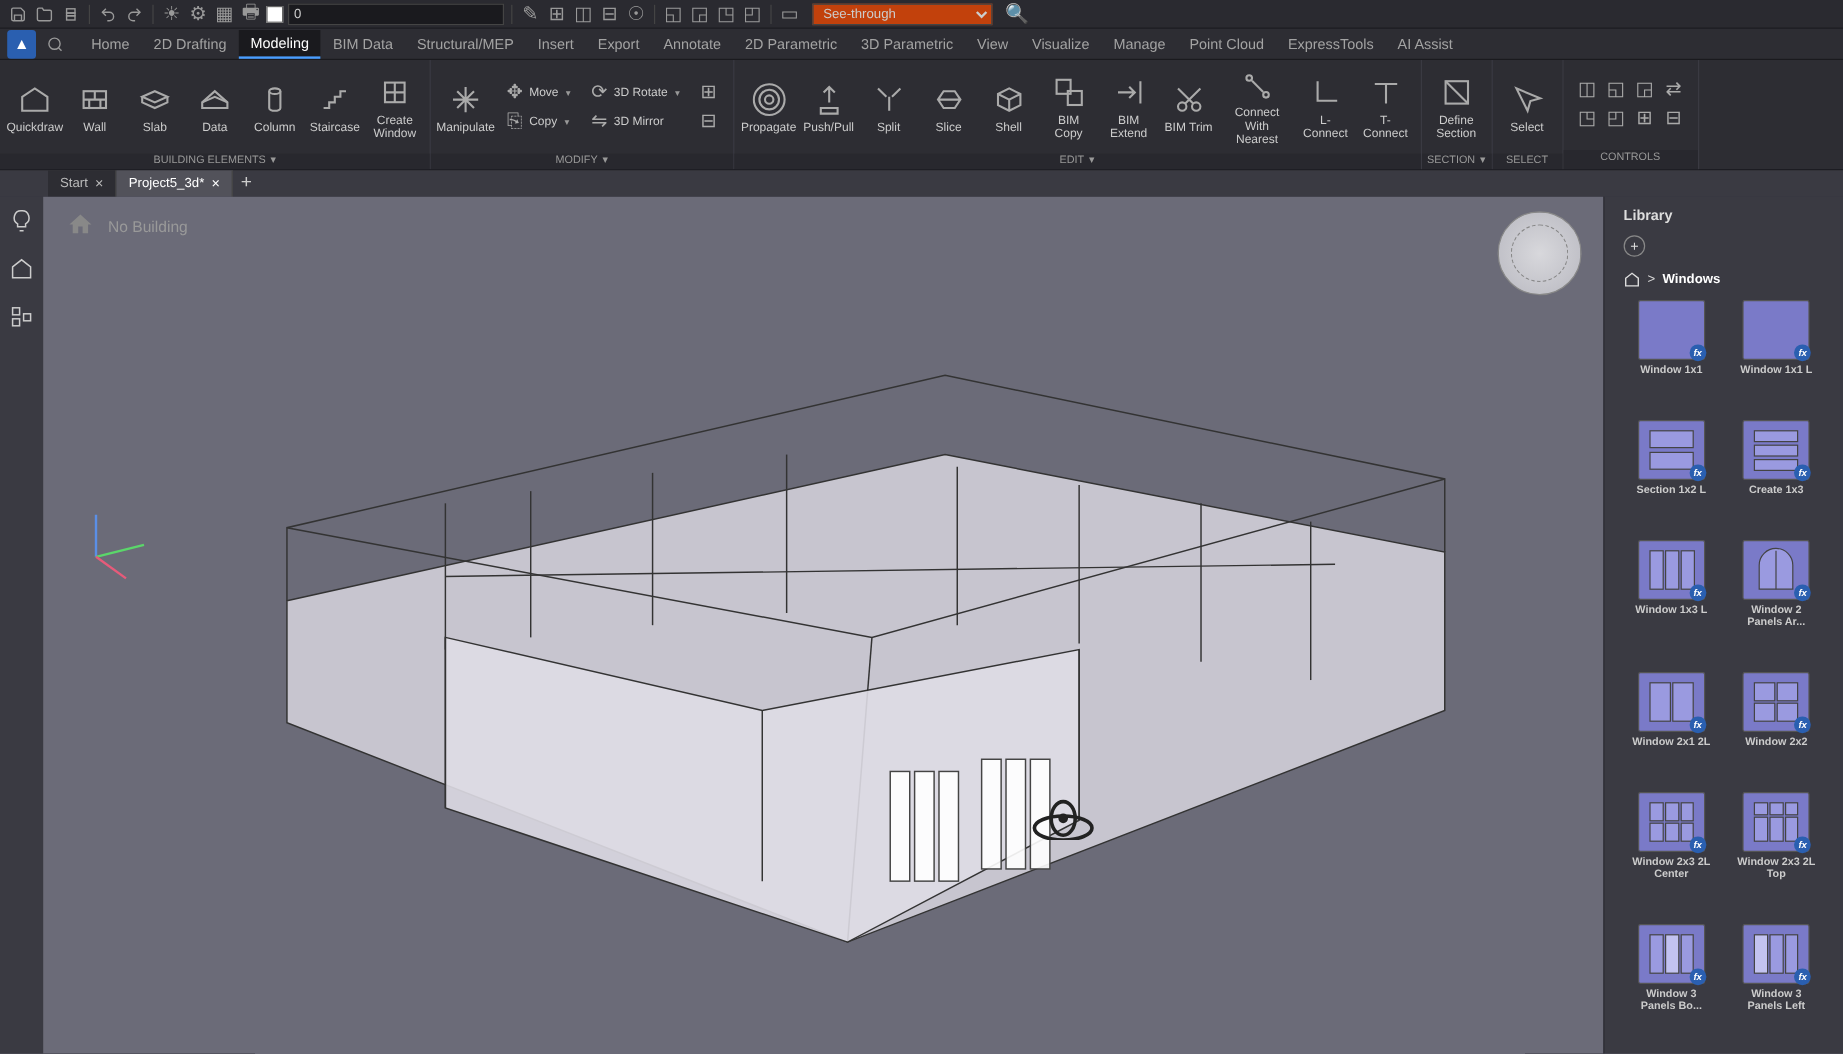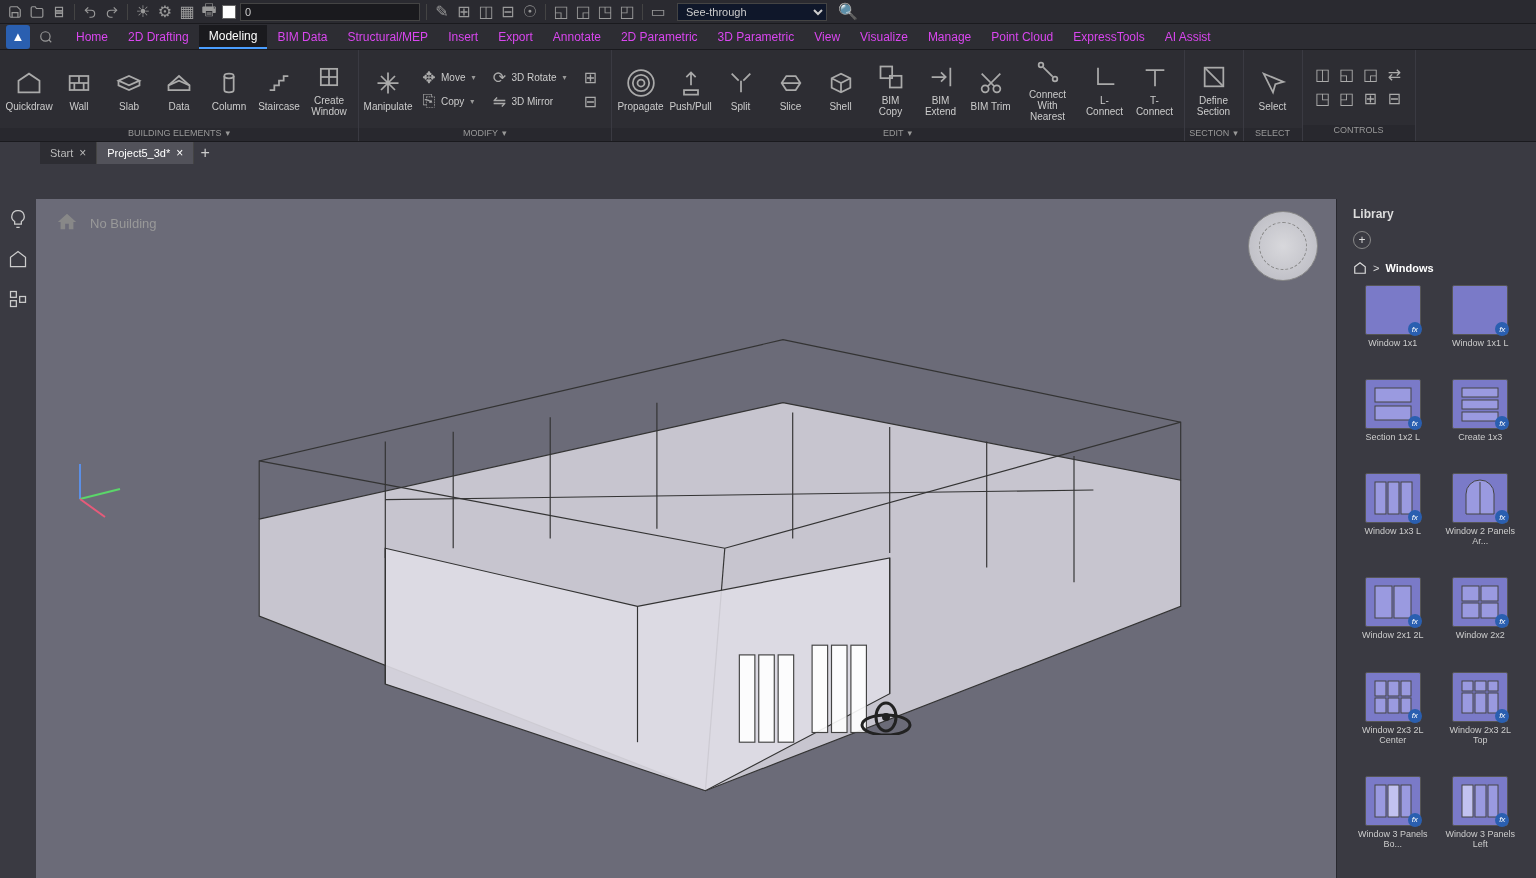--- a/index.html
+++ b/index.html
@@ -3,28 +3,28 @@
 <meta charset="utf-8">
 <style>
 * { margin: 0; padding: 0; box-sizing: border-box; font-family: -apple-system, BlinkMacSystemFont, 'Segoe UI', Arial, sans-serif; }
 body { background: #3a3a42; color: #ccc; overflow: hidden; width: 1536px; height: 878px; position: relative; }
 
 
 .top-toolbar { height: 24px; background: #2a2a30; display: flex; align-items: center; padding: 0 6px; gap: 4px; border-bottom: 1px solid #1a1a1e; }
 .top-toolbar .icon-btn { width: 18px; height: 18px; display: flex; align-items: center; justify-content: center; cursor: pointer; color: #999; }
 .top-toolbar .sep { width: 1px; height: 16px; background: #444; margin: 0 2px; }
 .top-toolbar .layer-input { background: #1a1a1e; color: #ccc; border: 1px solid #444; height: 18px; width: 180px; padding: 0 4px; font-size: 11px; }
-.top-toolbar .visual-select { background: #0f172a; color: #ccc; border: 1px solid #444; height: 18px; width: 150px; padding: 0 4px; font-size: 11px; margin-left: 6px; }
+.top-toolbar .visual-select { background: #c2410c; color: #ccc; border: 1px solid #444; height: 18px; width: 150px; padding: 0 4px; font-size: 11px; margin-left: 6px; }
 .top-toolbar .color-swatch { width: 14px; height: 14px; background: #fff; border: 1px solid #666; }
 
 
 .menu-bar { height: 26px; background: #2d2d33; display: flex; align-items: center; padding: 0 6px; gap: 0; border-bottom: 1px solid #1a1a1e; }
 .menu-bar .app-icon { width: 24px; height: 24px; background: #2a5fb0; border-radius: 3px; display: flex; align-items: center; justify-content: center; color: #fff; font-size: 13px; font-weight: bold; margin-right: 6px; cursor: pointer; }
 .menu-bar .search-icon { width: 20px; height: 20px; display: flex; align-items: center; justify-content: center; cursor: pointer; margin-right: 10px; color: #999; }
-.menu-bar .menu-item { padding: 4px 10px; font-size: 12px; cursor: pointer; color: #d946ef; }
+.menu-bar .menu-item { padding: 4px 10px; font-size: 12px; cursor: pointer; color: #a3a3a3; }
 .menu-bar .menu-item.active { background: #1a1a1e; border-bottom: 2px solid #4a9eff; color: #ffffff; }
 
 
 .ribbon { height: 92px; background: #2d2d33; display: flex; border-bottom: 1px solid #1a1a1e; }
 .ribbon-group { display: flex; flex-direction: column; border-right: 1px solid #3a3a42; }
 .ribbon-group-content { display: flex; align-items: flex-start; flex: 1; padding: 4px 6px; gap: 4px; }
 .ribbon-group-label { height: 16px; font-size: 9px; color: #999; text-align: center; text-transform: uppercase; background: #28282e; display: flex; align-items: flex-start; justify-content: center; gap: 4px; cursor: pointer; }
 
 .ribbon-btn-large { display: flex; flex-direction: column; align-items: center; justify-content: center; width: 46px; height: 70px; cursor: pointer; padding: 2px; }
 .ribbon-btn-large .icon { width: 32px; height: 32px; display: flex; align-items: center; justify-content: center; color: #aaa; }
@@ -40,21 +40,21 @@
 .ribbon-icon-grid .icon-cell { width: 20px; height: 20px; cursor: pointer; display: flex; align-items: center; justify-content: center; color: #aaa; }
 
 
 .doc-tabs { height: 22px; background: #3a3a42; display: flex; align-items: center; padding-left: 40px; gap: 0; }
 .doc-tab { height: 22px; padding: 0 10px; display: flex; align-items: center; gap: 6px; font-size: 11px; background: #2d2d33; color: #bbb; cursor: pointer; border-right: 1px solid #444; }
 .doc-tab.active { background: #52525a; color: #fff; }
 .doc-tab .close { font-size: 12px; cursor: pointer; }
 .doc-tab-add { width: 22px; height: 22px; display: flex; align-items: center; justify-content: center; cursor: pointer; color: #ccc; }
 
 
-.main-area { position: absolute; top: 164px; left: 0; right: 0; bottom: 0; display: flex; margin-top: 35px; }
+.main-area { position: absolute; top: 164px; left: 0; right: 0; bottom: 0; display: flex; }
 
 
 .left-strip { width: 36px; background: #3a3a42; display: flex; flex-direction: column; align-items: center; padding-top: 8px; gap: 16px; }
 .left-strip .strip-icon { width: 24px; height: 24px; cursor: pointer; color: #ccc; display: flex; align-items: center; justify-content: center; }
 
 
 .viewport { flex: 1; background: #6b6b78; position: relative; overflow: hidden; }
 .viewport-header { position: absolute; top: 12px; left: 20px; display: flex; align-items: center; gap: 10px; color: #999; }
 .viewport-header .home-icon { width: 24px; height: 24px; }
 .viewport-header .building-label { font-size: 13px; }
@@ -67,21 +67,21 @@
 .model-svg { position: absolute; inset: 0; width: 100%; height: 100%; }
 
 .orbit-cursor { position: absolute; left: 820px; top: 500px; width: 60px; height: 36px; pointer-events: none; }
 
 
 .library-panel { width: 200px; background: #3a3a42; border-left: 1px solid #28282e; display: flex; flex-direction: column; padding: 8px 16px; color: #ddd; }
 .library-title { font-size: 12px; font-weight: 600; margin-bottom: 10px; }
 .library-controls { display: flex; align-items: center; gap: 8px; margin-bottom: 12px; }
 .library-controls .add-icon { width: 18px; height: 18px; border: 1px solid #888; border-radius: 50%; display: flex; align-items: center; justify-content: center; font-size: 12px; cursor: pointer; }
 .library-breadcrumb { display: flex; align-items: center; gap: 6px; font-size: 11px; margin-bottom: 10px; cursor: pointer; }
-.library-grid { display: grid; grid-template-columns: 1fr 1fr; gap: 10px 8px; overflow-y: auto; flex: 1; }
+.library-grid { display: grid; grid-template-columns: 1fr 1fr; gap: 10px 8px; overflow-y: auto; flex: 1; font-weight: bold; }
 .lib-item { display: flex; flex-direction: column; align-items: center; cursor: pointer; }
 .lib-thumb { width: 56px; height: 50px; background: #7a7ac8; border: 1px solid #555; border-radius: 2px; position: relative; display: flex; align-items: center; justify-content: center; }
 .lib-thumb .fx-badge { position: absolute; right: -2px; bottom: -2px; width: 14px; height: 14px; background: #2a5fb0; border-radius: 50%; font-size: 8px; color: #fff; display: flex; align-items: center; justify-content: center; font-style: italic; }
 .lib-label { font-size: 9px; color: #ccc; text-align: center; margin-top: 3px; line-height: 10px; max-width: 70px; }
 
 svg { display: block; }
 </style>
 </head>
 <body>
 

